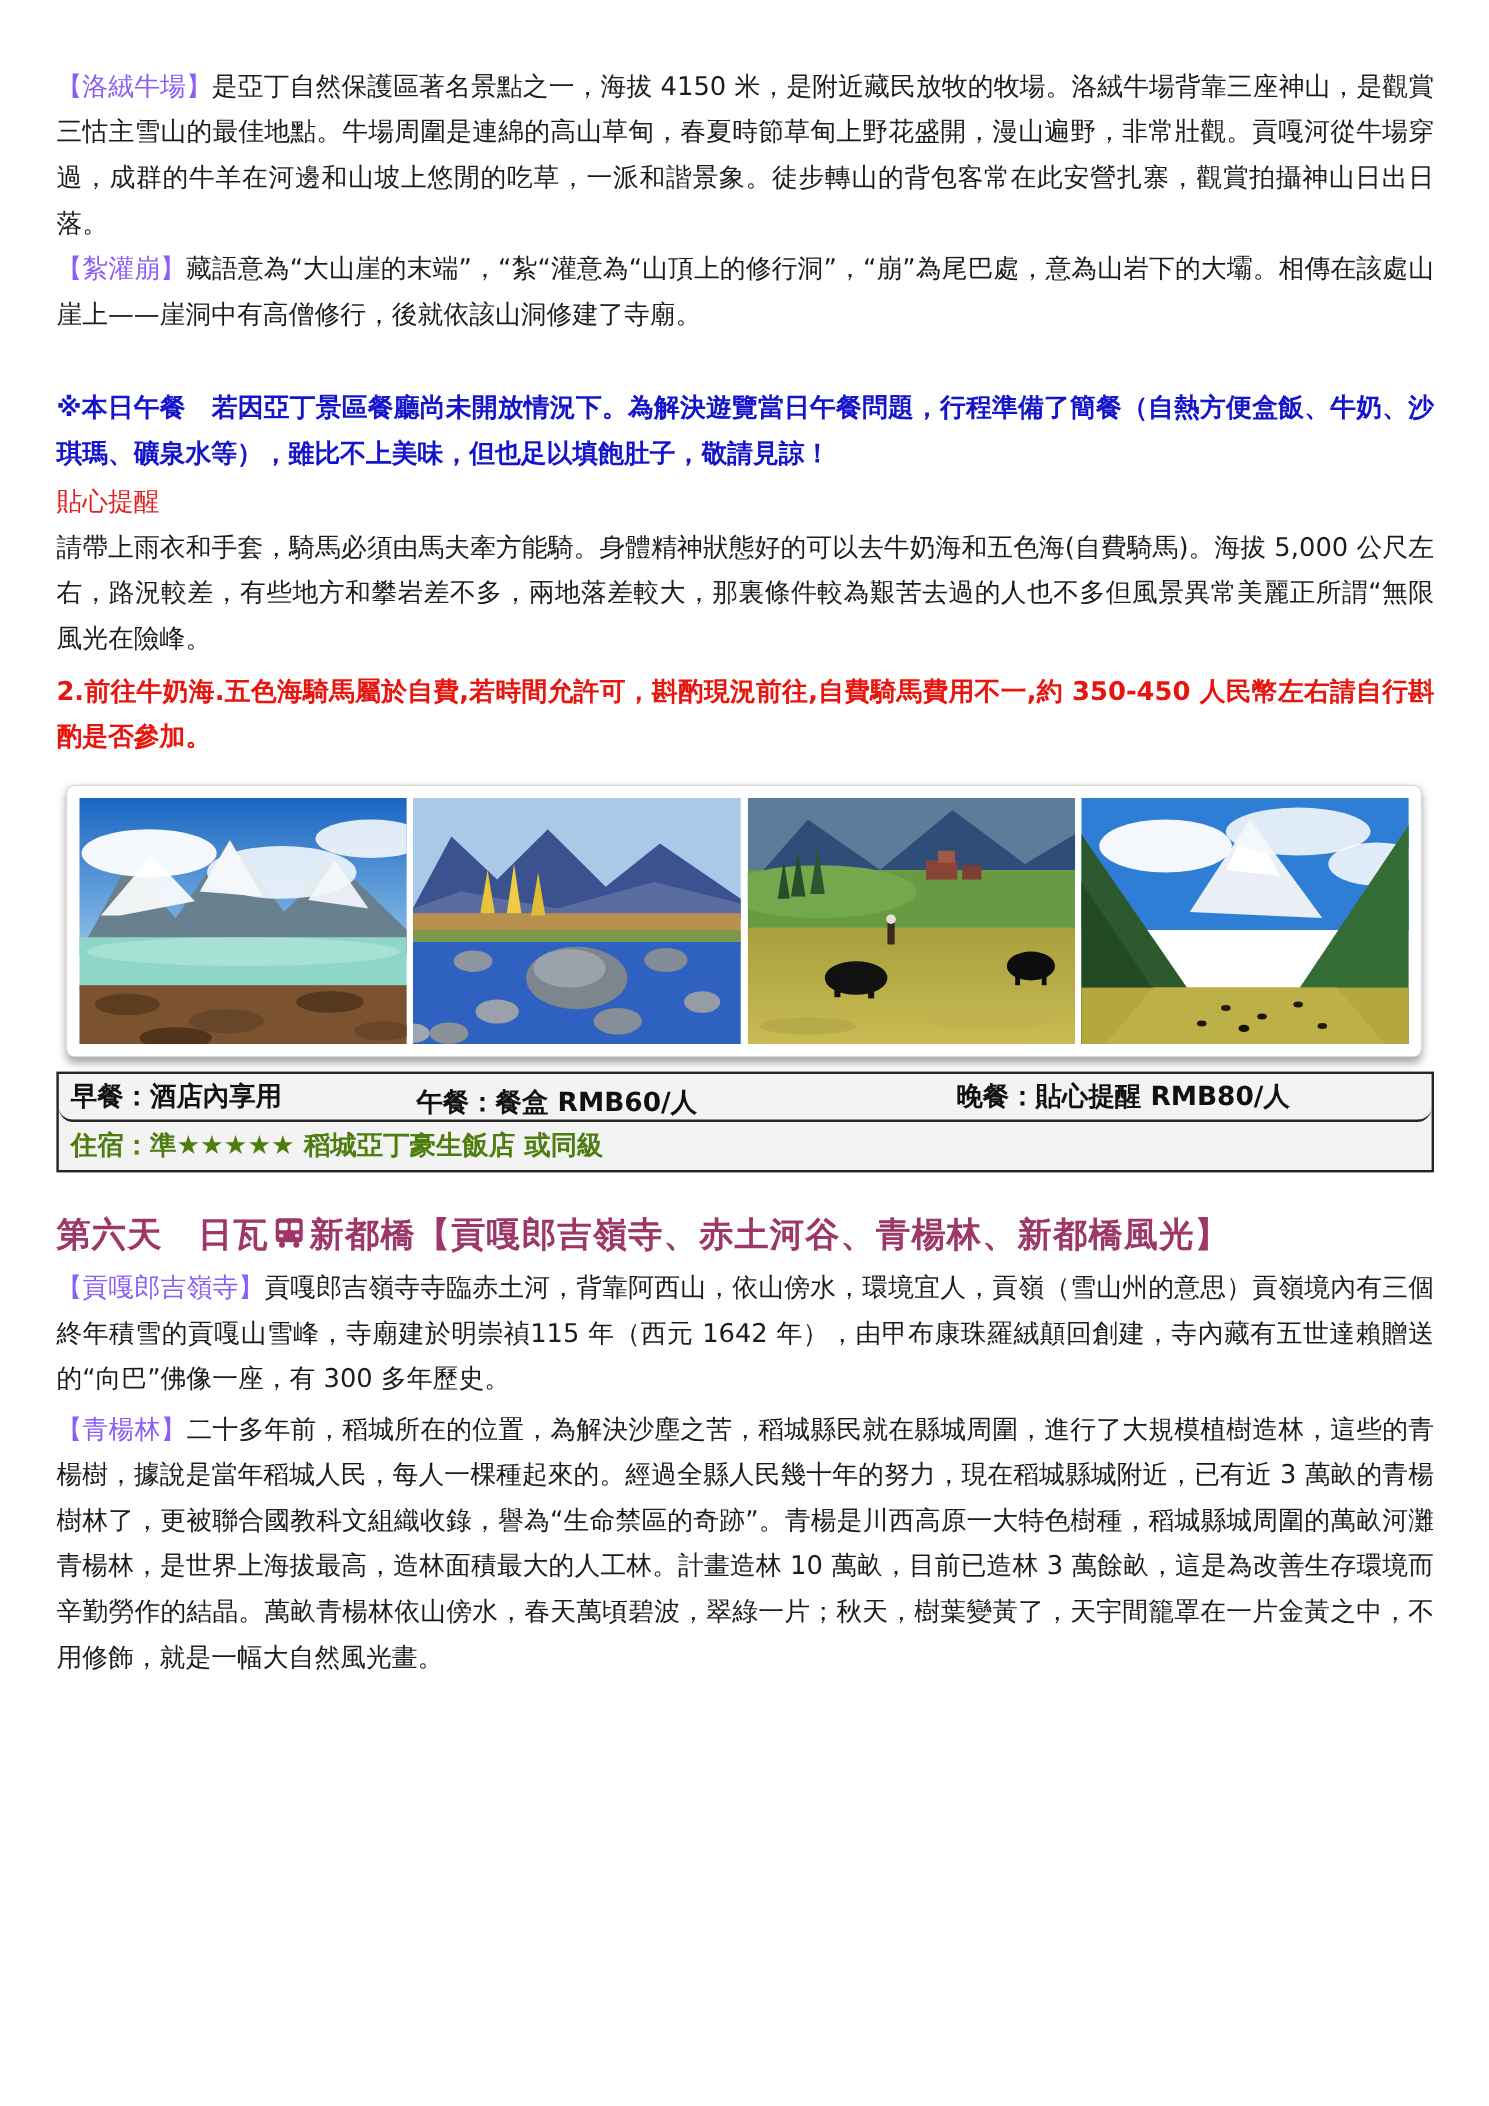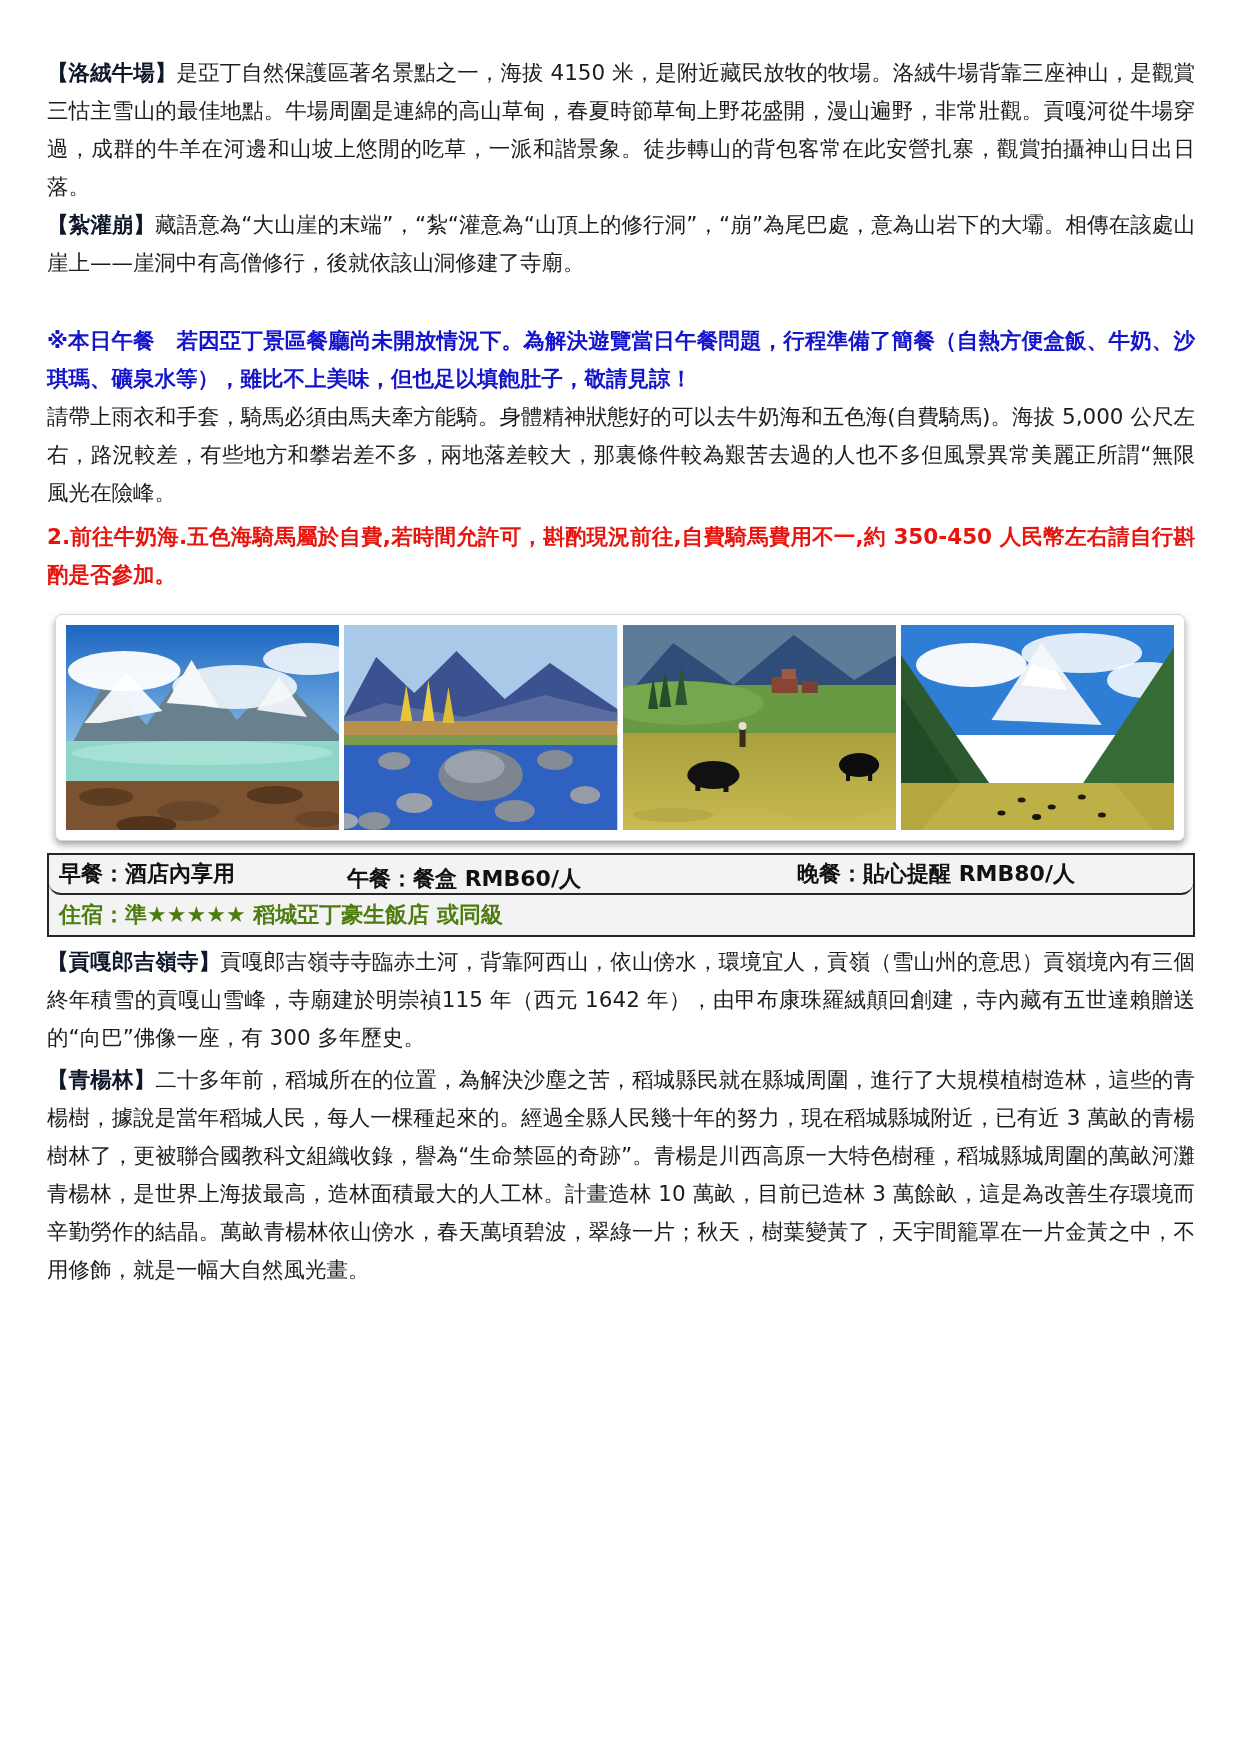--- a/index.html
+++ b/index.html
@@ -12,21 +12,21 @@
   }
   .page { padding:54px 46px 0 47px; }
 
   .para {
     font-size:21.5px;
     line-height:38px;
     text-align:justify;
     color:#1c1c1c;
     word-break:break-all;
   }
-  .hd-blue { color:#0f172a; font-weight:bold; }
+  .hd-blue { color:#8b5cf6; font-weight:normal; }
   .txt-blue { color:#1414cc; font-weight:bold; }
   .lunch-note { margin-top:40px; }
   .reminder-title {
     font-size:21.5px; line-height:38px;
     color:#e02424; margin-top:2px;
   }
   .warn { color:#e8150f; font-weight:bold; }
   .warn1 { margin-top:16px; }
   .warn2 { margin-top:6px; }
 
@@ -91,20 +91,21 @@
 <body>
 
 <div class="page">
 
   <p class="para"><span class="hd-blue">【洛絨牛場】</span><span>是亞丁自然保護區著名景點之一，海拔 4150 米，是附近藏民放牧的牧場。洛絨牛場背靠三座神山，是觀賞三怙主雪山的最佳地點。牛場周圍是連綿的高山草甸，春夏時節草甸上野花盛開，漫山遍野，非常壯觀。貢嘎河從牛場穿過，成群的牛羊在河邊和山坡上悠閒的吃草，一派和諧景象。徒步轉山的背包客常在此安營扎寨，觀賞拍攝神山日出日落。</span></p>
 
   <p class="para"><span class="hd-blue">【紮灌崩】</span><span>藏語意為“大山崖的末端”，“紮“灌意為“山頂上的修行洞”，“崩”為尾巴處，意為山岩下的大壩。相傳在該處山崖上——崖洞中有高僧修行，後就依該山洞修建了寺廟。</span></p>
 
   <p class="para txt-blue lunch-note">※本日午餐　若因亞丁景區餐廳尚未開放情況下。為解決遊覽當日午餐問題，行程準備了簡餐（自熱方便盒飯、牛奶、沙琪瑪、礦泉水等），雖比不上美味，但也足以填飽肚子，敬請見諒！</p>
 
+  <p class="reminder-title">貼心提醒</p>
 
   <p class="para">請帶上雨衣和手套，騎馬必須由馬夫牽方能騎。身體精神狀態好的可以去牛奶海和五色海(自費騎馬)。海拔 5,000 公尺左右，路況較差，有些地方和攀岩差不多，兩地落差較大，那裏條件較為艱苦去過的人也不多但風景異常美麗正所謂“無限風光在險峰。</p>
 
 
   <p class="para warn warn2">2.前往牛奶海.五色海騎馬屬於自費,若時間允許可，斟酌現況前往,自費騎馬費用不一,約 350-450 人民幣左右請自行斟酌是否參加。</p>
 
   <div class="photo-frame">
 
     <div class="photo">
       <svg viewBox="0 0 272 205" preserveAspectRatio="none" xmlns="http://www.w3.org/2000/svg">
@@ -216,18 +217,27 @@
     <div class="meal-row">
       <span class="meal-breakfast">早餐：酒店內享用</span>
       <span class="meal-lunch">午餐：餐盒 RMB60/人</span>
       <span class="meal-dinner">晚餐：貼心提醒 RMB80/人</span>
     </div>
     <div class="hotel-row">
       <span>住宿：準★★★★★ 稻城亞丁豪生飯店 或同級</span>
     </div>
   </div>
 
+  <h2 class="day6"><span>第六天　日瓦</span><svg class="bus-icon" viewBox="0 0 24 24" xmlns="http://www.w3.org/2000/svg">
+        <rect x="3" y="2.5" width="18" height="16" rx="2.5" fill="#9c3768"></rect>
+        <rect x="5.2" y="5.5" width="5.8" height="5" rx="1" fill="#ffffff"></rect>
+        <rect x="13" y="5.5" width="5.8" height="5" rx="1" fill="#ffffff"></rect>
+        <rect x="5.2" y="13" width="3" height="2.2" rx="1" fill="#ffffff" opacity=".85"></rect>
+        <rect x="15.8" y="13" width="3" height="2.2" rx="1" fill="#ffffff" opacity=".85"></rect>
+        <circle cx="7.2" cy="20.2" r="2" fill="#9c3768"></circle>
+        <circle cx="16.8" cy="20.2" r="2" fill="#9c3768"></circle>
+      </svg><span>新都橋【貢嘎郎吉嶺寺、赤土河谷、青楊林、新都橋風光】</span></h2>
 
   <p class="para gongga-para"><span class="hd-blue">【貢嘎郎吉嶺寺】</span><span>貢嘎郎吉嶺寺寺臨赤土河，背靠阿西山，依山傍水，環境宜人，貢嶺（雪山州的意思）貢嶺境內有三個終年積雪的貢嘎山雪峰，寺廟建於明崇禎115 年（西元 1642 年），由甲布康珠羅絨顛回創建，寺內藏有五世達賴贈送的“向巴”佛像一座，有 300 多年歷史。</span></p>
 
   <p class="para qingyang-para"><span class="hd-blue">【青楊林】</span><span>二十多年前，稻城所在的位置，為解決沙塵之苦，稻城縣民就在縣城周圍，進行了大規模植樹造林，這些的青楊樹，據說是當年稻城人民，每人一棵種起來的。經過全縣人民幾十年的努力，現在稻城縣城附近，已有近 3 萬畝的青楊樹林了，更被聯合國教科文組織收錄，譽為“生命禁區的奇跡”。青楊是川西高原一大特色樹種，稻城縣城周圍的萬畝河灘青楊林，是世界上海拔最高，造林面積最大的人工林。計畫造林 10 萬畝，目前已造林 3 萬餘畝，這是為改善生存環境而辛勤勞作的結晶。萬畝青楊林依山傍水，春天萬頃碧波，翠綠一片；秋天，樹葉變黃了，天宇間籠罩在一片金黃之中，不用修飾，就是一幅大自然風光畫。</span></p>
 
 </div>
 
 </body></html>

